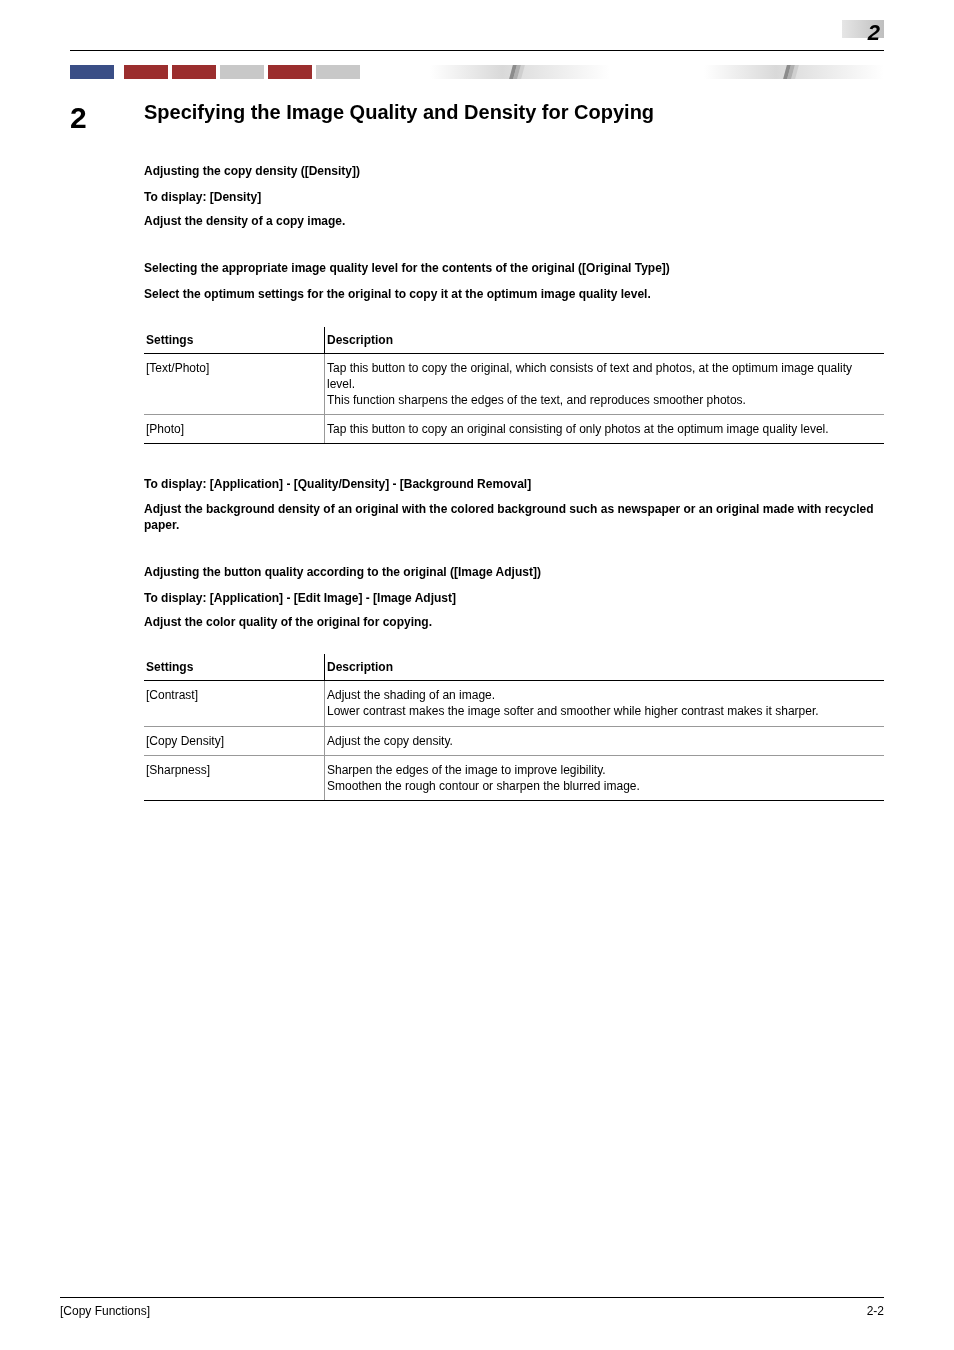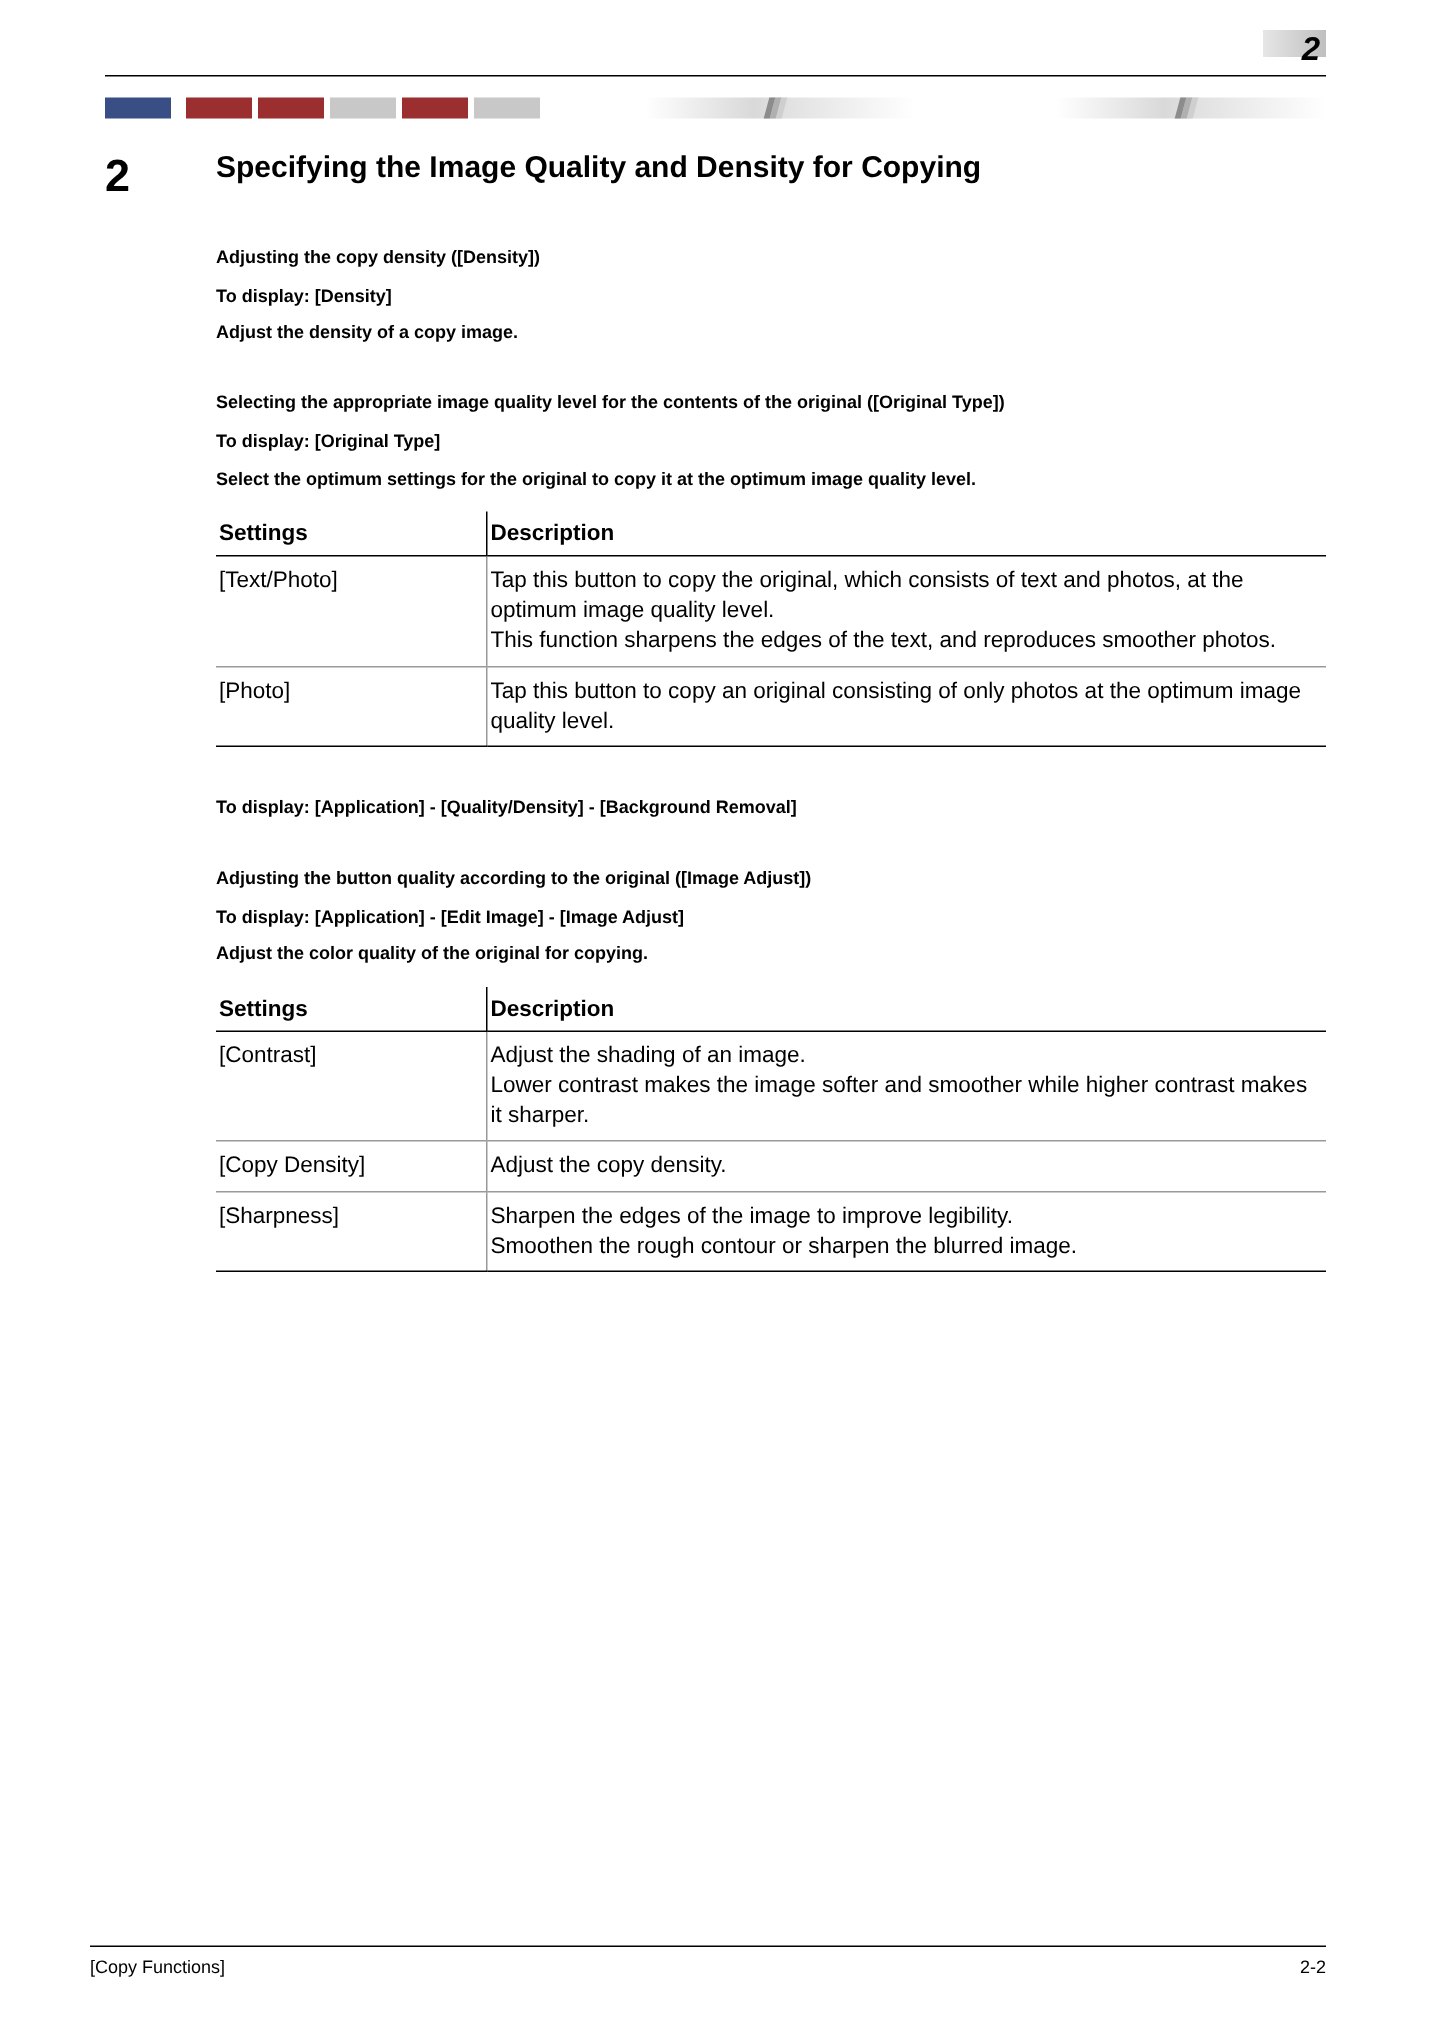--- a/index.html
+++ b/index.html
@@ -132,22 +132,22 @@
     font-size: 12px;
     line-height: 1.35;
     margin: 0 0 8px 0;
     font-weight: bold;
   }
 
   
   table.settings {
     border-collapse: collapse;
     width: 100%;
-    margin-top: 14px;
-    font-size: 15px;
+    margin-top: 24px;
+    font-size: 12px;
   }
   table.settings th {
     text-align: left;
     font-weight: bold;
     padding: 6px 10px 6px 2px;
     border-bottom: 1px solid #000;
   }
   table.settings td {
     padding: 6px 10px 6px 2px;
     border-bottom: 1px solid #999;
@@ -217,21 +217,20 @@
   </div>
 
   <div class="section indented">
     <h2>Adjusting the copy density ([Density])</h2>
     <p class="body">To display: [Density]</p>
     <p class="body">Adjust the density of a copy image.</p>
   </div>
 
   <div class="section indented">
     <h2>Selecting the appropriate image quality level for the contents of the original ([Original Type])</h2>
-    <p class="body">To display: [Original Type]</p>
     <p class="body">Select the optimum settings for the original to copy it at the optimum image quality level.</p>
 
     <table class="settings">
       <thead>
         <tr>
           <th class="col1">Settings</th>
           <th>Description</th>
         </tr>
       </thead>
       <tbody>
@@ -242,20 +241,21 @@
         <tr>
           <td class="col1">[Photo]</td>
           <td>Tap this button to copy an original consisting of only photos at the optimum image quality level.</td>
         </tr>
       </tbody>
     </table>
   </div>
 
   <div class="section indented">
     <p class="body">To display: [Application] - [Quality/Density] - [Background Removal]</p>
+    <p class="body">Adjust the background density of an original with the colored background such as newspaper or an original made with recycled paper.</p>
   </div>
 
   <div class="section indented">
     <h2>Adjusting the button quality according to the original ([Image Adjust])</h2>
     <p class="body">To display: [Application] - [Edit Image] - [Image Adjust]</p>
     <p class="body">Adjust the color quality of the original for copying.</p>
 
     <table class="settings">
       <thead>
         <tr>

